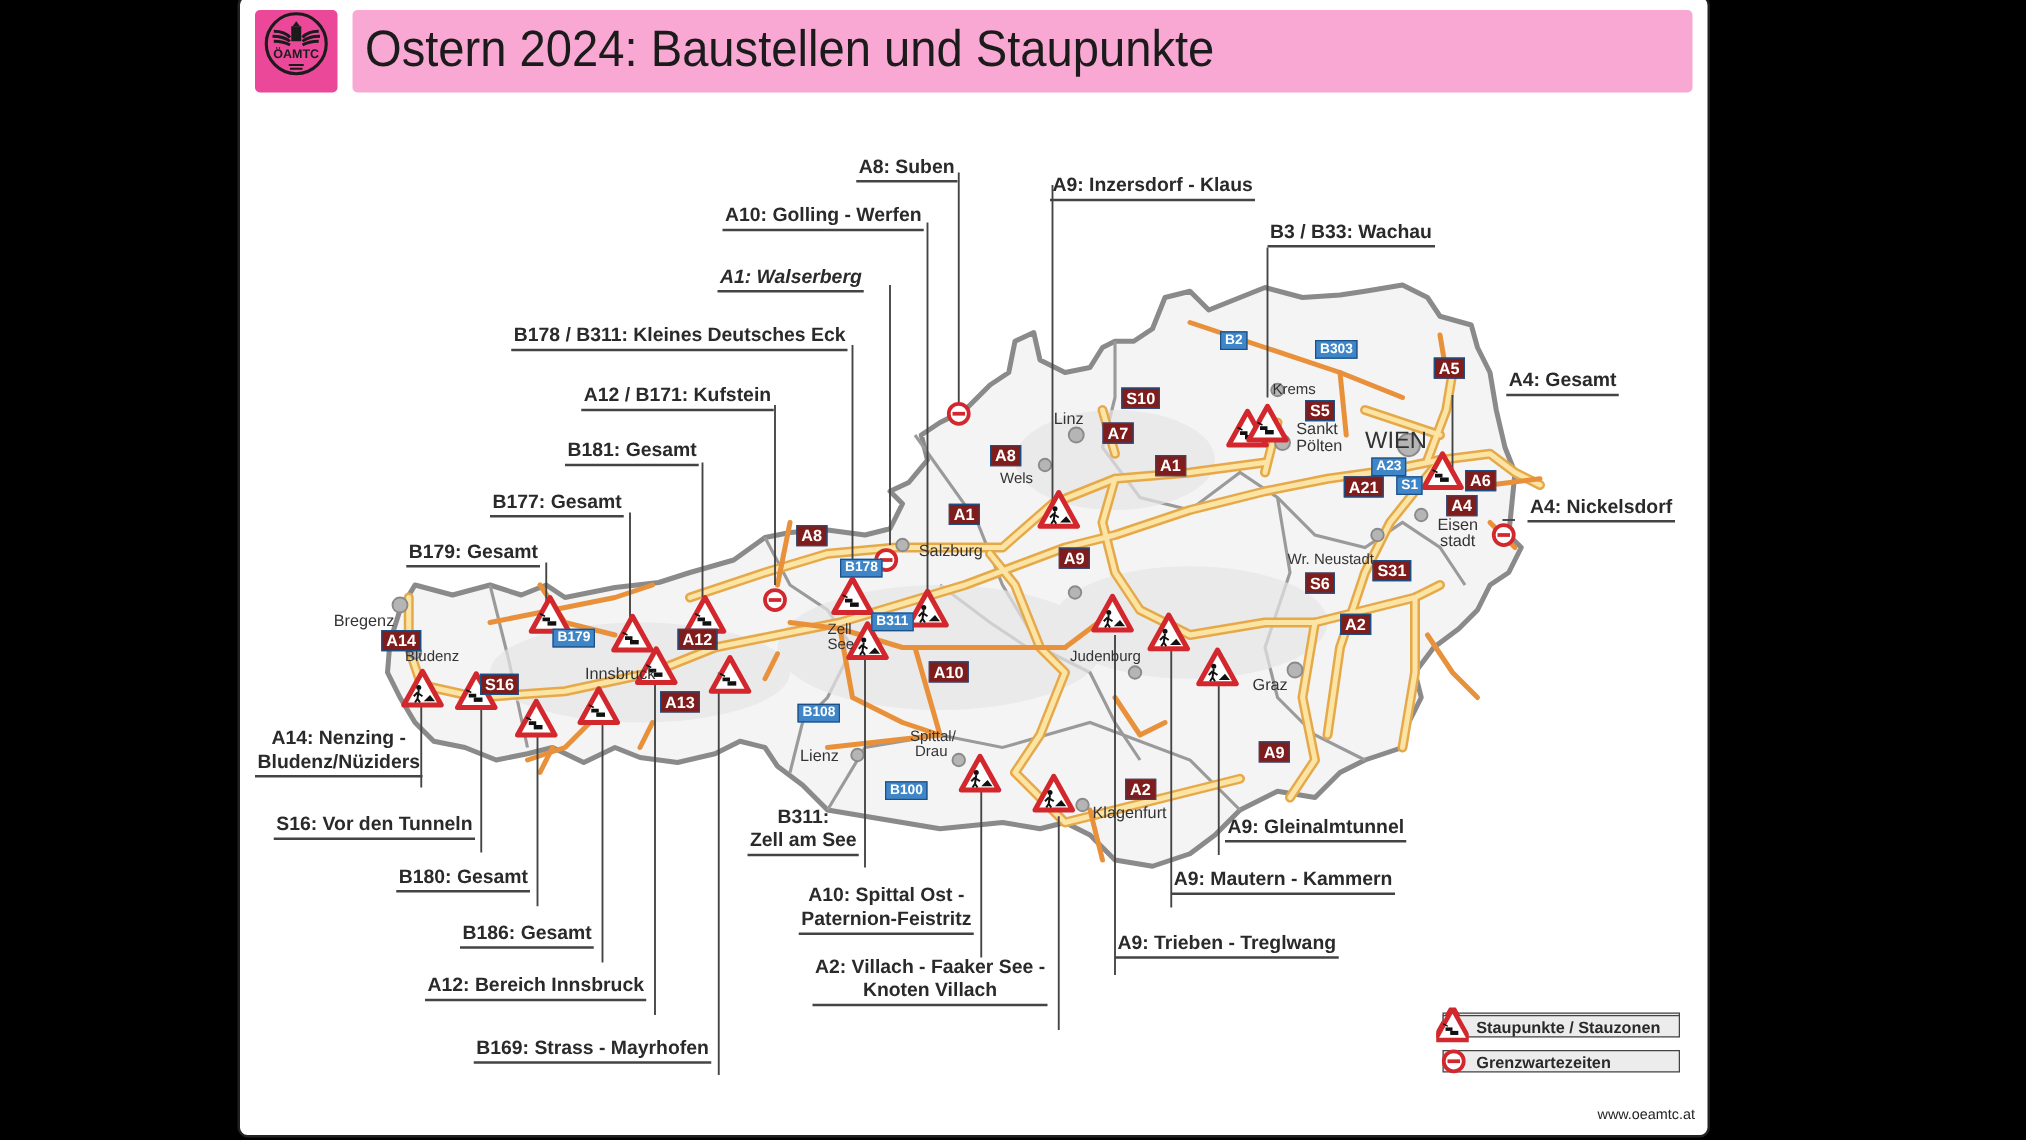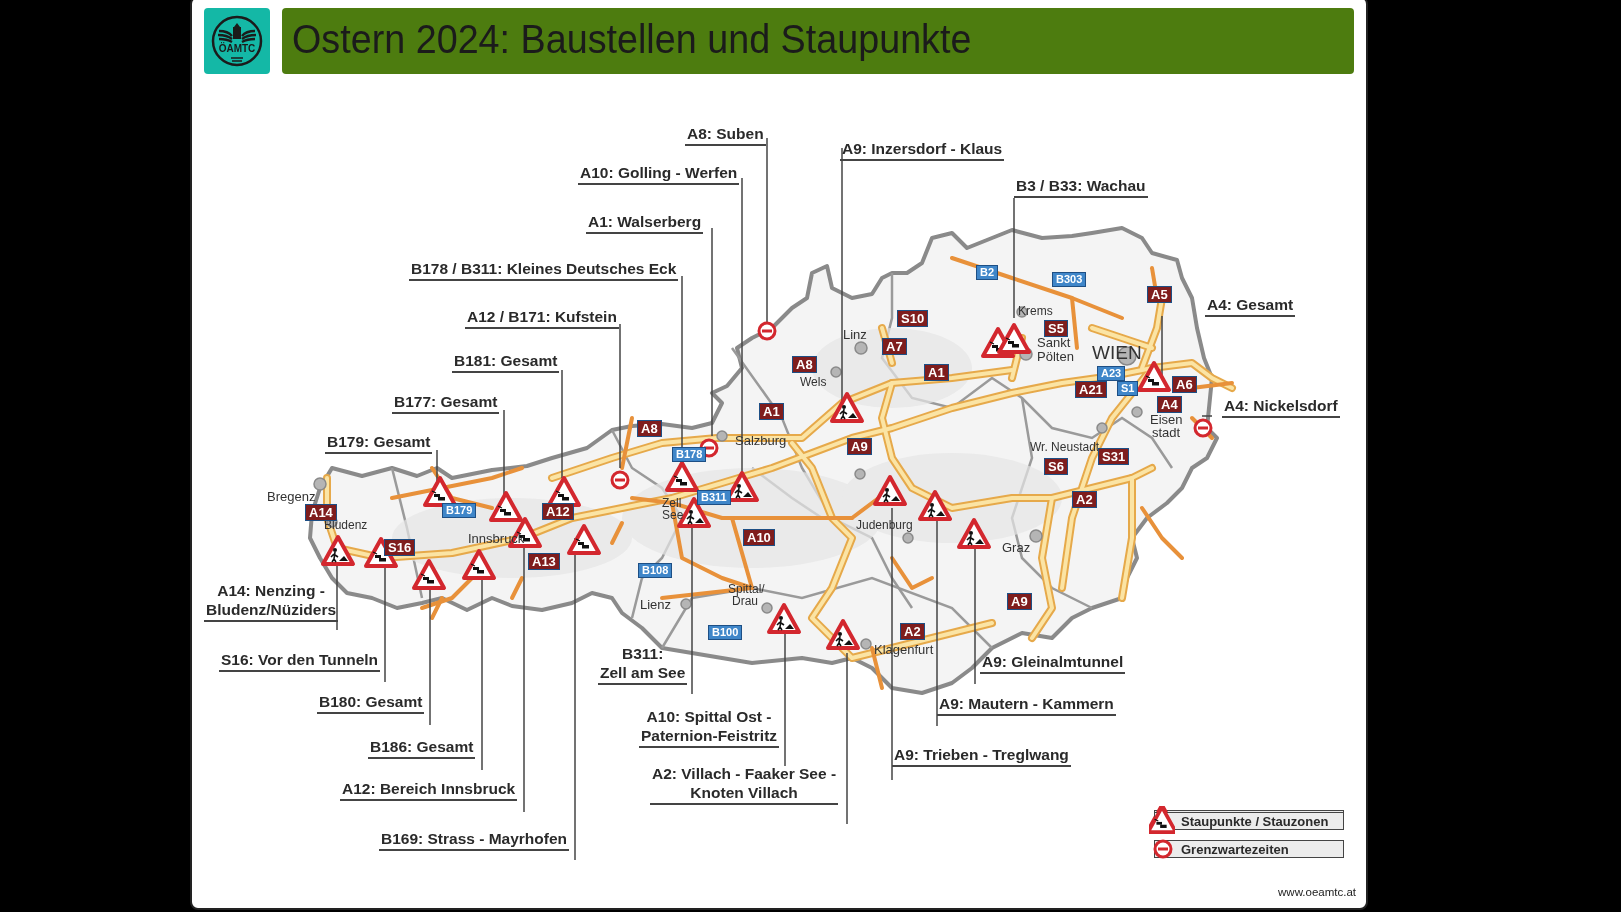--- a/index.html
+++ b/index.html
@@ -1,19 +1,19 @@
 <!DOCTYPE html>
 <html><head>
 <meta charset="utf-8">
 <style>
   html,body{margin:0;padding:0;}
   body{width:1621px;height:912px;background:#000;position:relative;overflow:hidden;font-family:"Liberation Sans",sans-serif;}
   #card{position:absolute;left:190px;top:-4px;width:1174px;height:910px;background:#fff;border:2px solid #222;border-radius:8px;overflow:hidden;}
-  #logo{position:absolute;left:12px;top:10px;width:66px;height:66px;background:#14b8a6;border-radius:4px;display:flex;align-items:center;justify-content:center;}
-  #titlebar{position:absolute;left:90px;top:10px;width:1072px;height:66px;background:#4d7c0f;border-radius:4px;}
+  #logo{position:absolute;left:12px;top:10px;width:66px;height:66px;background:#ec4899;border-radius:4px;display:flex;justify-content:center;}
+  #titlebar{position:absolute;left:90px;top:10px;width:1072px;height:66px;background:#f9a8d4;border-radius:4px;}
   #title{position:absolute;left:10px;top:8px;font-size:41px;font-weight:400;color:#1b1b1b;letter-spacing:0px;font-family:"Liberation Sans",sans-serif;transform:scaleX(0.92);transform-origin:left center;white-space:nowrap;}
   svg#map{position:absolute;left:0;top:0;}
   .lbl{position:absolute;font-weight:700;font-size:15.5px;color:#2a2a2a;white-space:nowrap;line-height:19px;border-bottom:2px solid #444;padding:0 2px 1px 2px;}
   .lbl.c{text-align:center;}
   .city{position:absolute;font-size:13px;color:#333;white-space:nowrap;line-height:14px;}
   .city.big{font-size:19px;}
   .city.sm{font-size:12px;}
   .rs{position:absolute;background:#7f1d1d;color:#fff;font-weight:700;font-size:13px;line-height:15px;padding:0 3px;border:1px solid #1d4f85;}
   .rs.b{background:#3f86c9;font-size:11px;line-height:13px;}
   .legend-row{position:absolute;left:962px;height:18px;width:190px;background:#ececec;border:1.5px solid #444;font-size:13px;font-weight:700;color:#2a2a2a;line-height:17px;padding-left:26px;box-sizing:border-box;}
@@ -260,21 +260,21 @@
   <div class="rs b" style="left:925px;top:383px;">S1</div>
   <div class="rs" style="left:980px;top:378px;">A6</div>
   <div class="rs" style="left:965px;top:398px;">A4</div>
   <div class="rs" style="left:906px;top:450px;">S31</div>
   <div class="rs" style="left:852px;top:460px;">S6</div>
   <div class="rs" style="left:880px;top:493px;">A2</div>
   <div class="rs" style="left:815px;top:595px;">A9</div>
 
   <div class="lbl" style="left:493px;top:126px;">A8: Suben</div>
   <div class="lbl" style="left:386px;top:165px;">A10: Golling - Werfen</div>
-  <div class="lbl" style="left:394px;top:214px;">A1: Walserberg</div>
+  <div class="lbl" style="left:382px;top:214px;font-style:italic;">A1: Walserberg</div>
   <div class="lbl" style="left:217px;top:261px;">B178 / B311: Kleines Deutsches Eck</div>
   <div class="lbl" style="left:273px;top:309px;">A12 / B171: Kufstein</div>
   <div class="lbl" style="left:260px;top:353px;">B181: Gesamt</div>
   <div class="lbl" style="left:200px;top:394px;">B177: Gesamt</div>
   <div class="lbl" style="left:133px;top:434px;">B179: Gesamt</div>
   <div class="lbl" style="left:648px;top:141px;">A9: Inzersdorf - Klaus</div>
   <div class="lbl" style="left:822px;top:178px;">B3 / B33: Wachau</div>
   <div class="lbl" style="left:1013px;top:297px;">A4: Gesamt</div>
   <div class="lbl" style="left:1030px;top:398px;">A4: Nickelsdorf</div>
 

